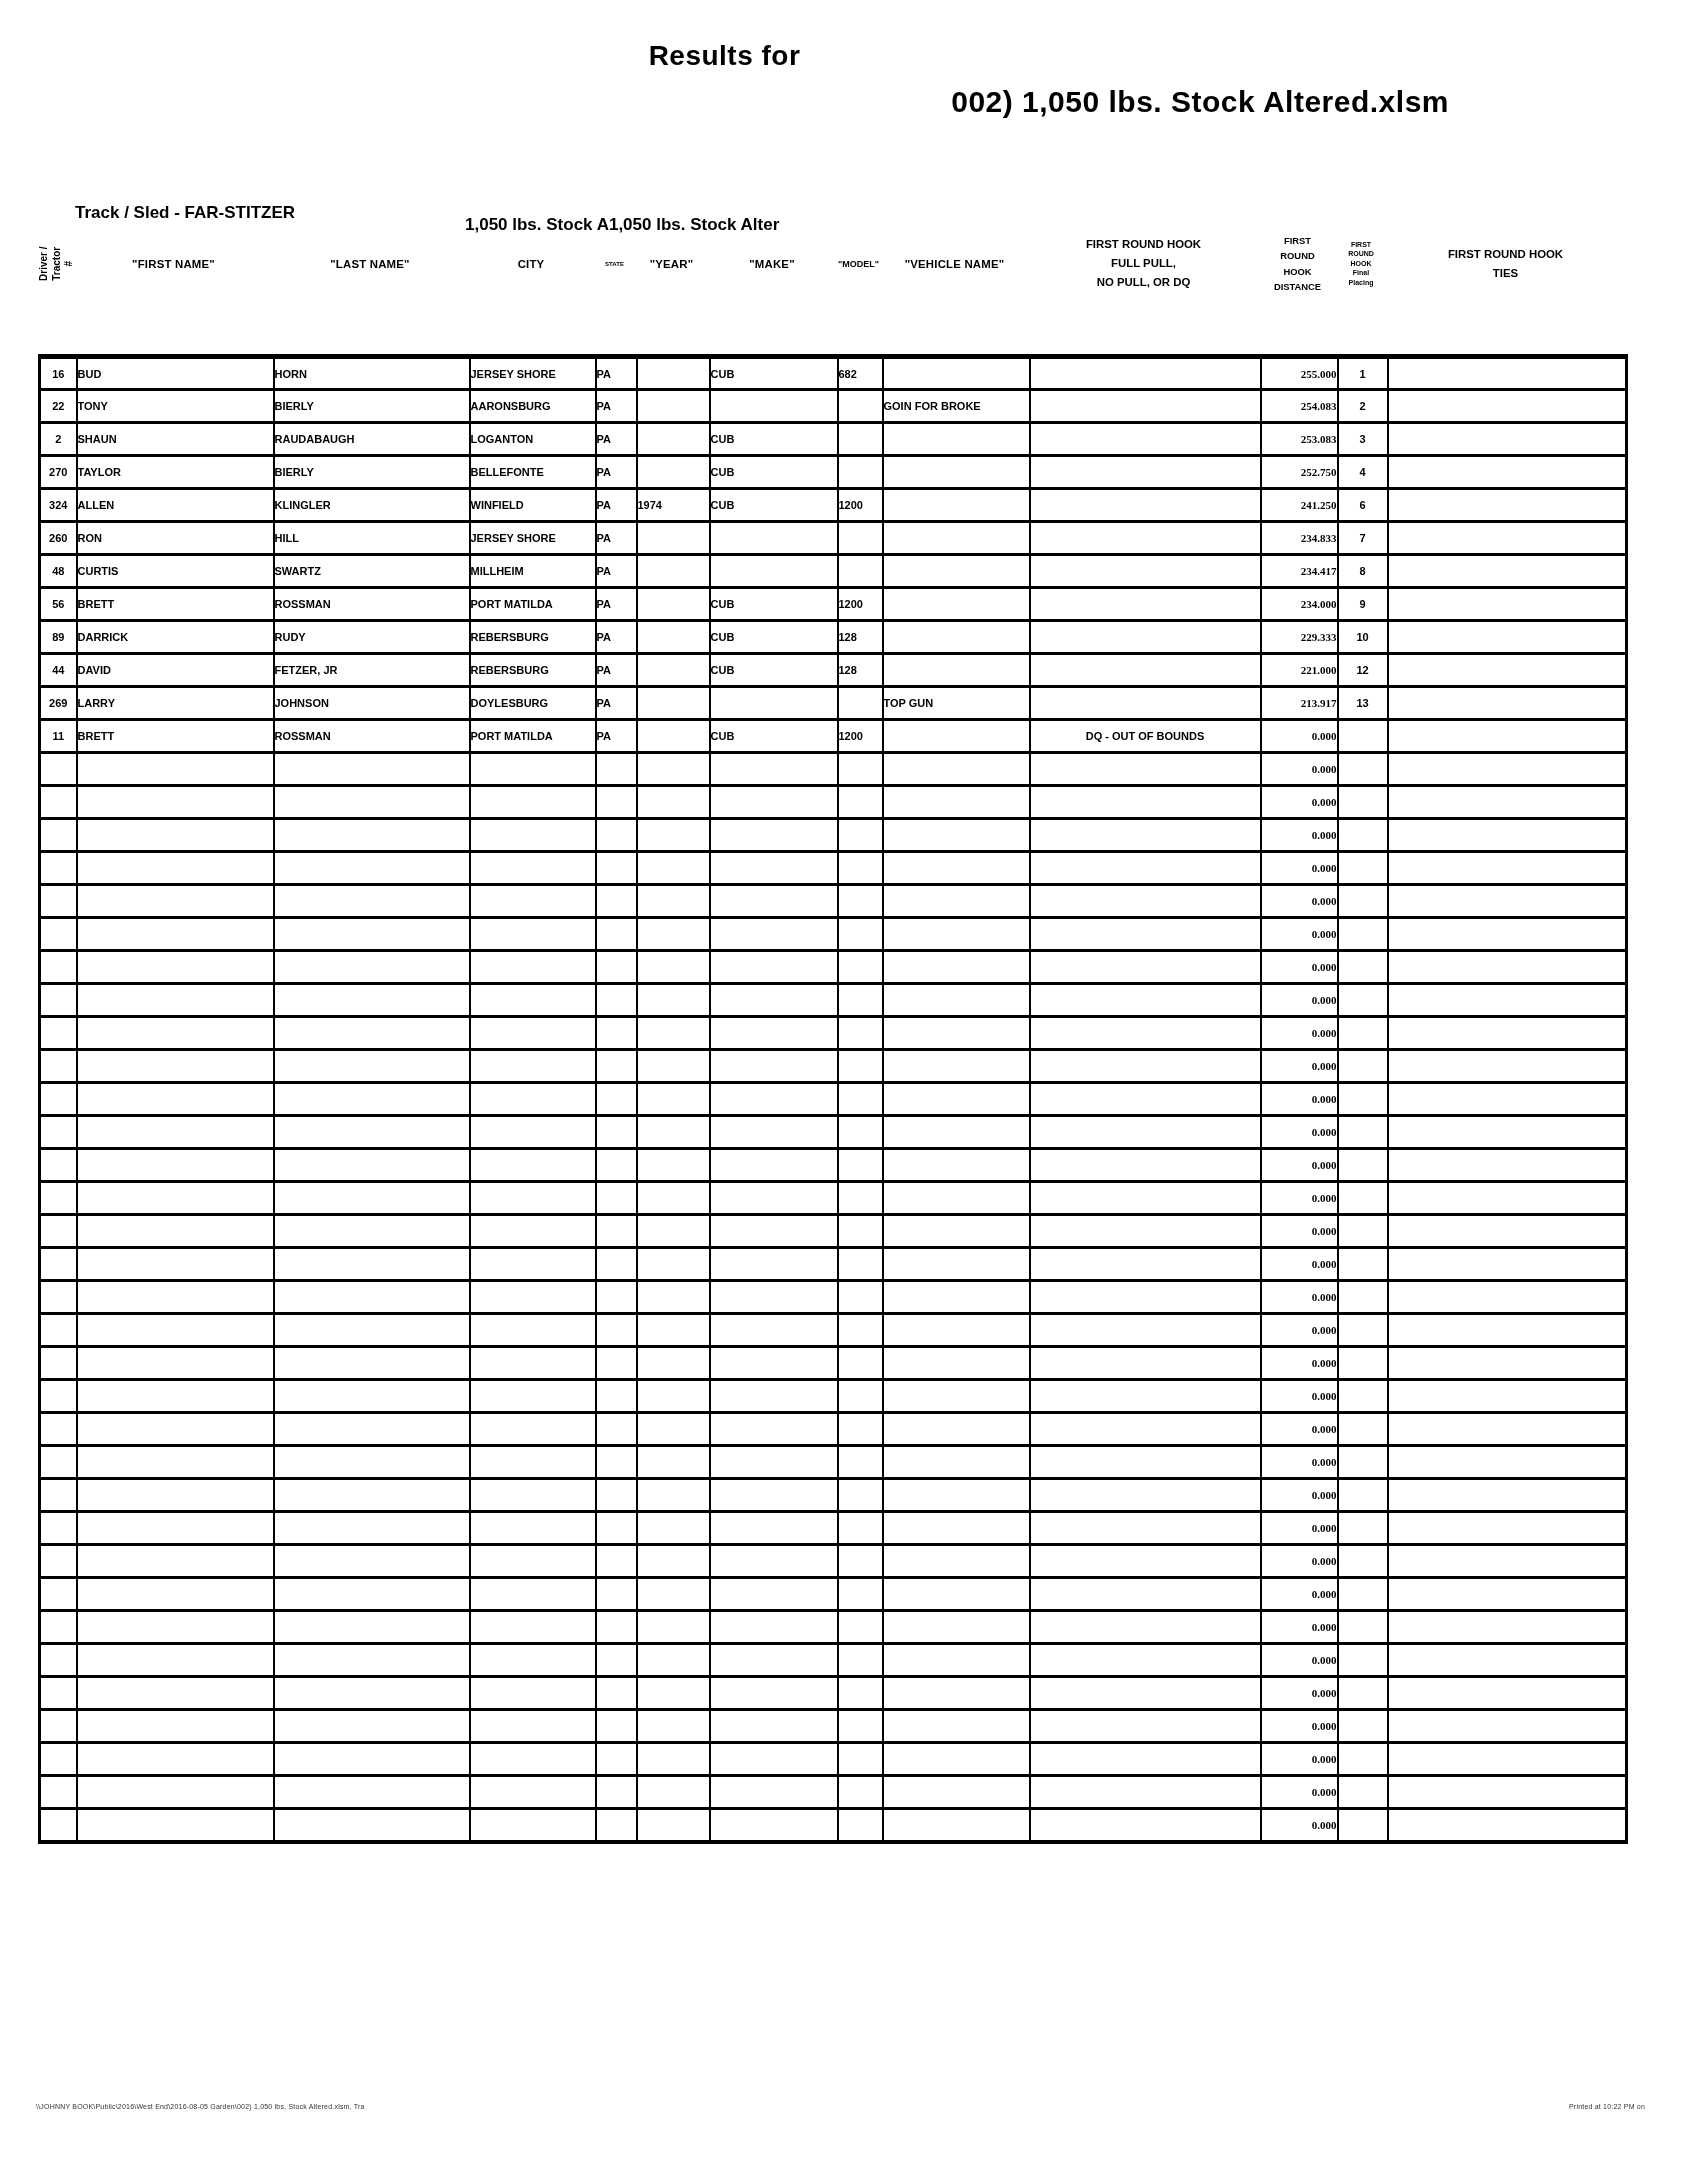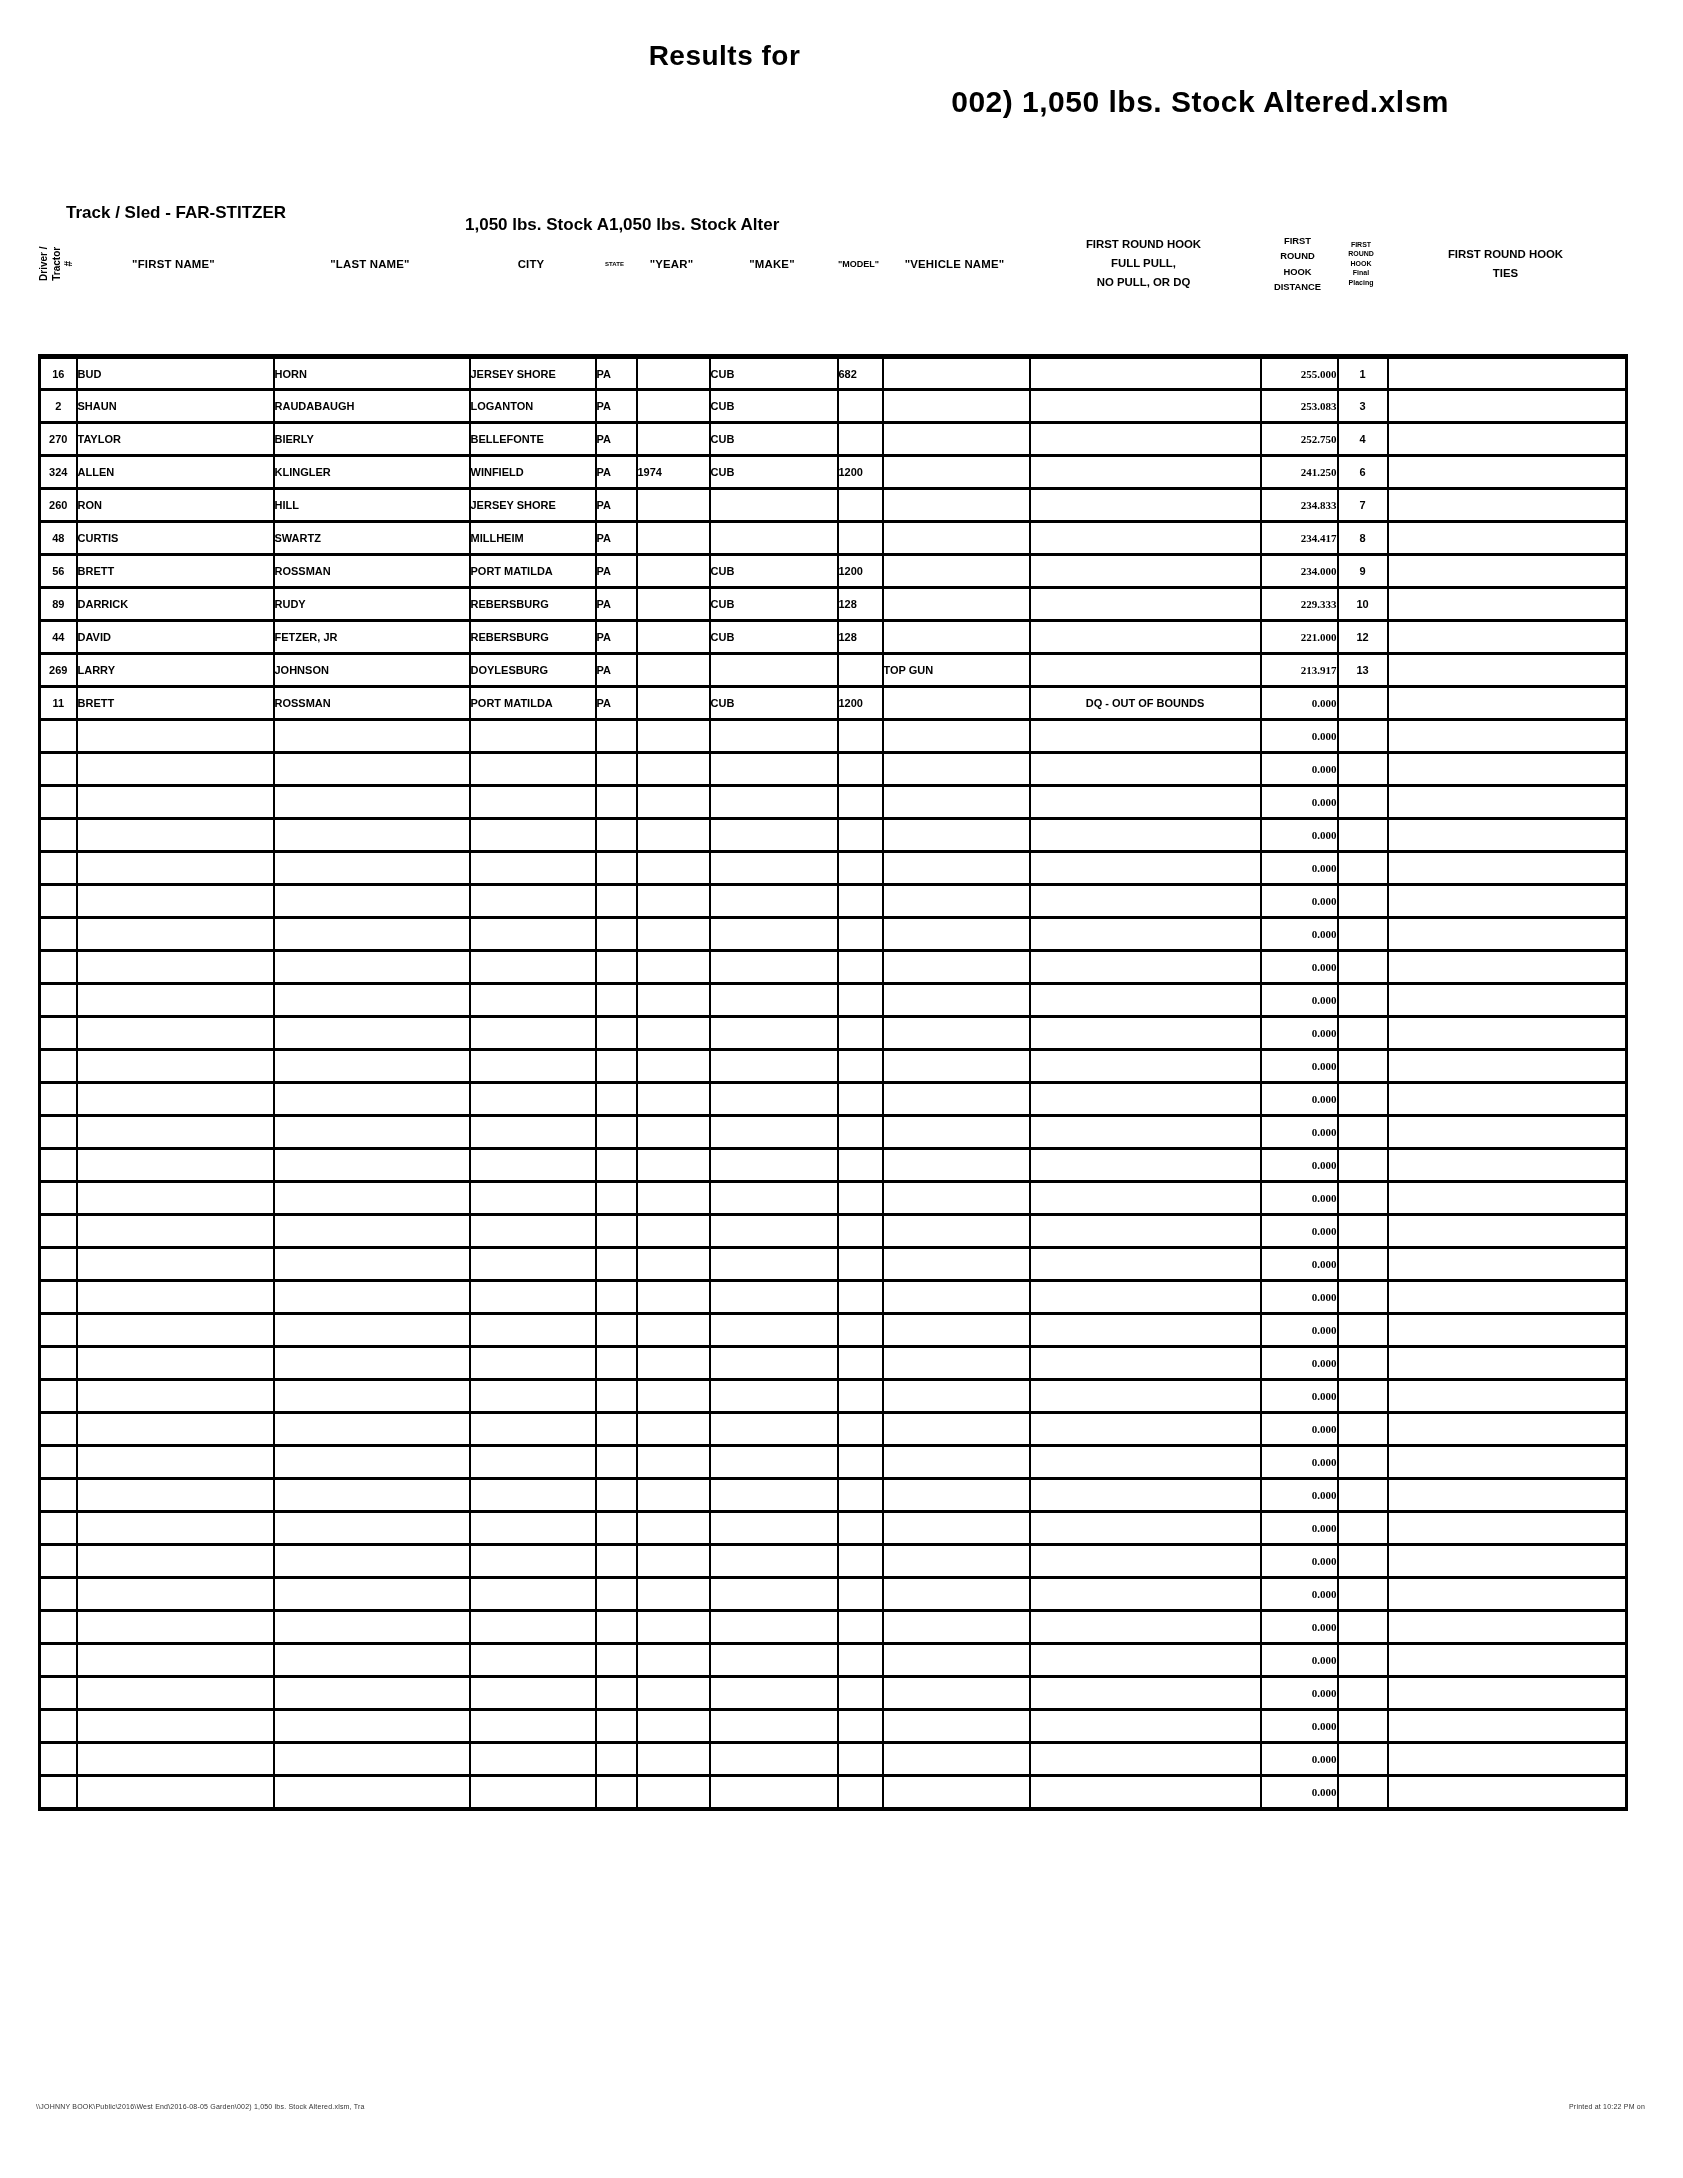--- a/index.html
+++ b/index.html
@@ -6,21 +6,21 @@
   body{
     width:1683px;height:2178px;position:relative;
     font-family:"Liberation Sans",sans-serif;
     color:#000;-webkit-font-smoothing:none;
   }
   .title-block{position:absolute;top:40px;left:0;width:1449px;text-align:center;font-weight:700;}
   .title-line1{font-size:28px;letter-spacing:0.5px;}
   .title-line2{font-size:30px;margin-top:13px;letter-spacing:0.5px;text-align:right;}
 
   .meta-row{position:absolute;top:203px;left:0;width:1683px;font-weight:700;font-size:17px;}
-  .meta-track{position:absolute;left:66px;top:0;}
+  .meta-track{position:absolute;left:75px;top:0;}
   .meta-class{position:absolute;left:465px;top:12px;}
 
   
   .header-band{
     position:absolute;left:38px;top:224px;width:1585px;height:79px;
     display:flex;align-items:stretch;font-weight:700;
   }
   .hcell{display:flex;align-items:center;justify-content:center;text-align:center;
     white-space:pre-line;flex:0 0 auto;box-sizing:border-box;}
   .h-std{font-size:11.4px;letter-spacing:0.2px;}
@@ -123,20 +123,35 @@
         <td class="c-left"></td>
         <td class="c-left">CUB</td>
         <td class="c-left">682</td>
         <td class="c-left"></td>
         <td class="c-center"></td>
         <td class="c-right">255.000</td>
         <td class="c-center">1</td>
         <td class="c-left"></td>
       </tr>
       <tr>
+        <td class="c-center">22</td>
+        <td class="c-left">TONY</td>
+        <td class="c-left">BIERLY</td>
+        <td class="c-left">AARONSBURG</td>
+        <td class="c-left">PA</td>
+        <td class="c-left"></td>
+        <td class="c-left"></td>
+        <td class="c-left"></td>
+        <td class="c-left">GOIN FOR BROKE</td>
+        <td class="c-center"></td>
+        <td class="c-right">254.083</td>
+        <td class="c-center">2</td>
+        <td class="c-left"></td>
+      </tr>
+      <tr>
         <td class="c-center">2</td>
         <td class="c-left">SHAUN</td>
         <td class="c-left">RAUDABAUGH</td>
         <td class="c-left">LOGANTON</td>
         <td class="c-left">PA</td>
         <td class="c-left"></td>
         <td class="c-left">CUB</td>
         <td class="c-left"></td>
         <td class="c-left"></td>
         <td class="c-center"></td>

